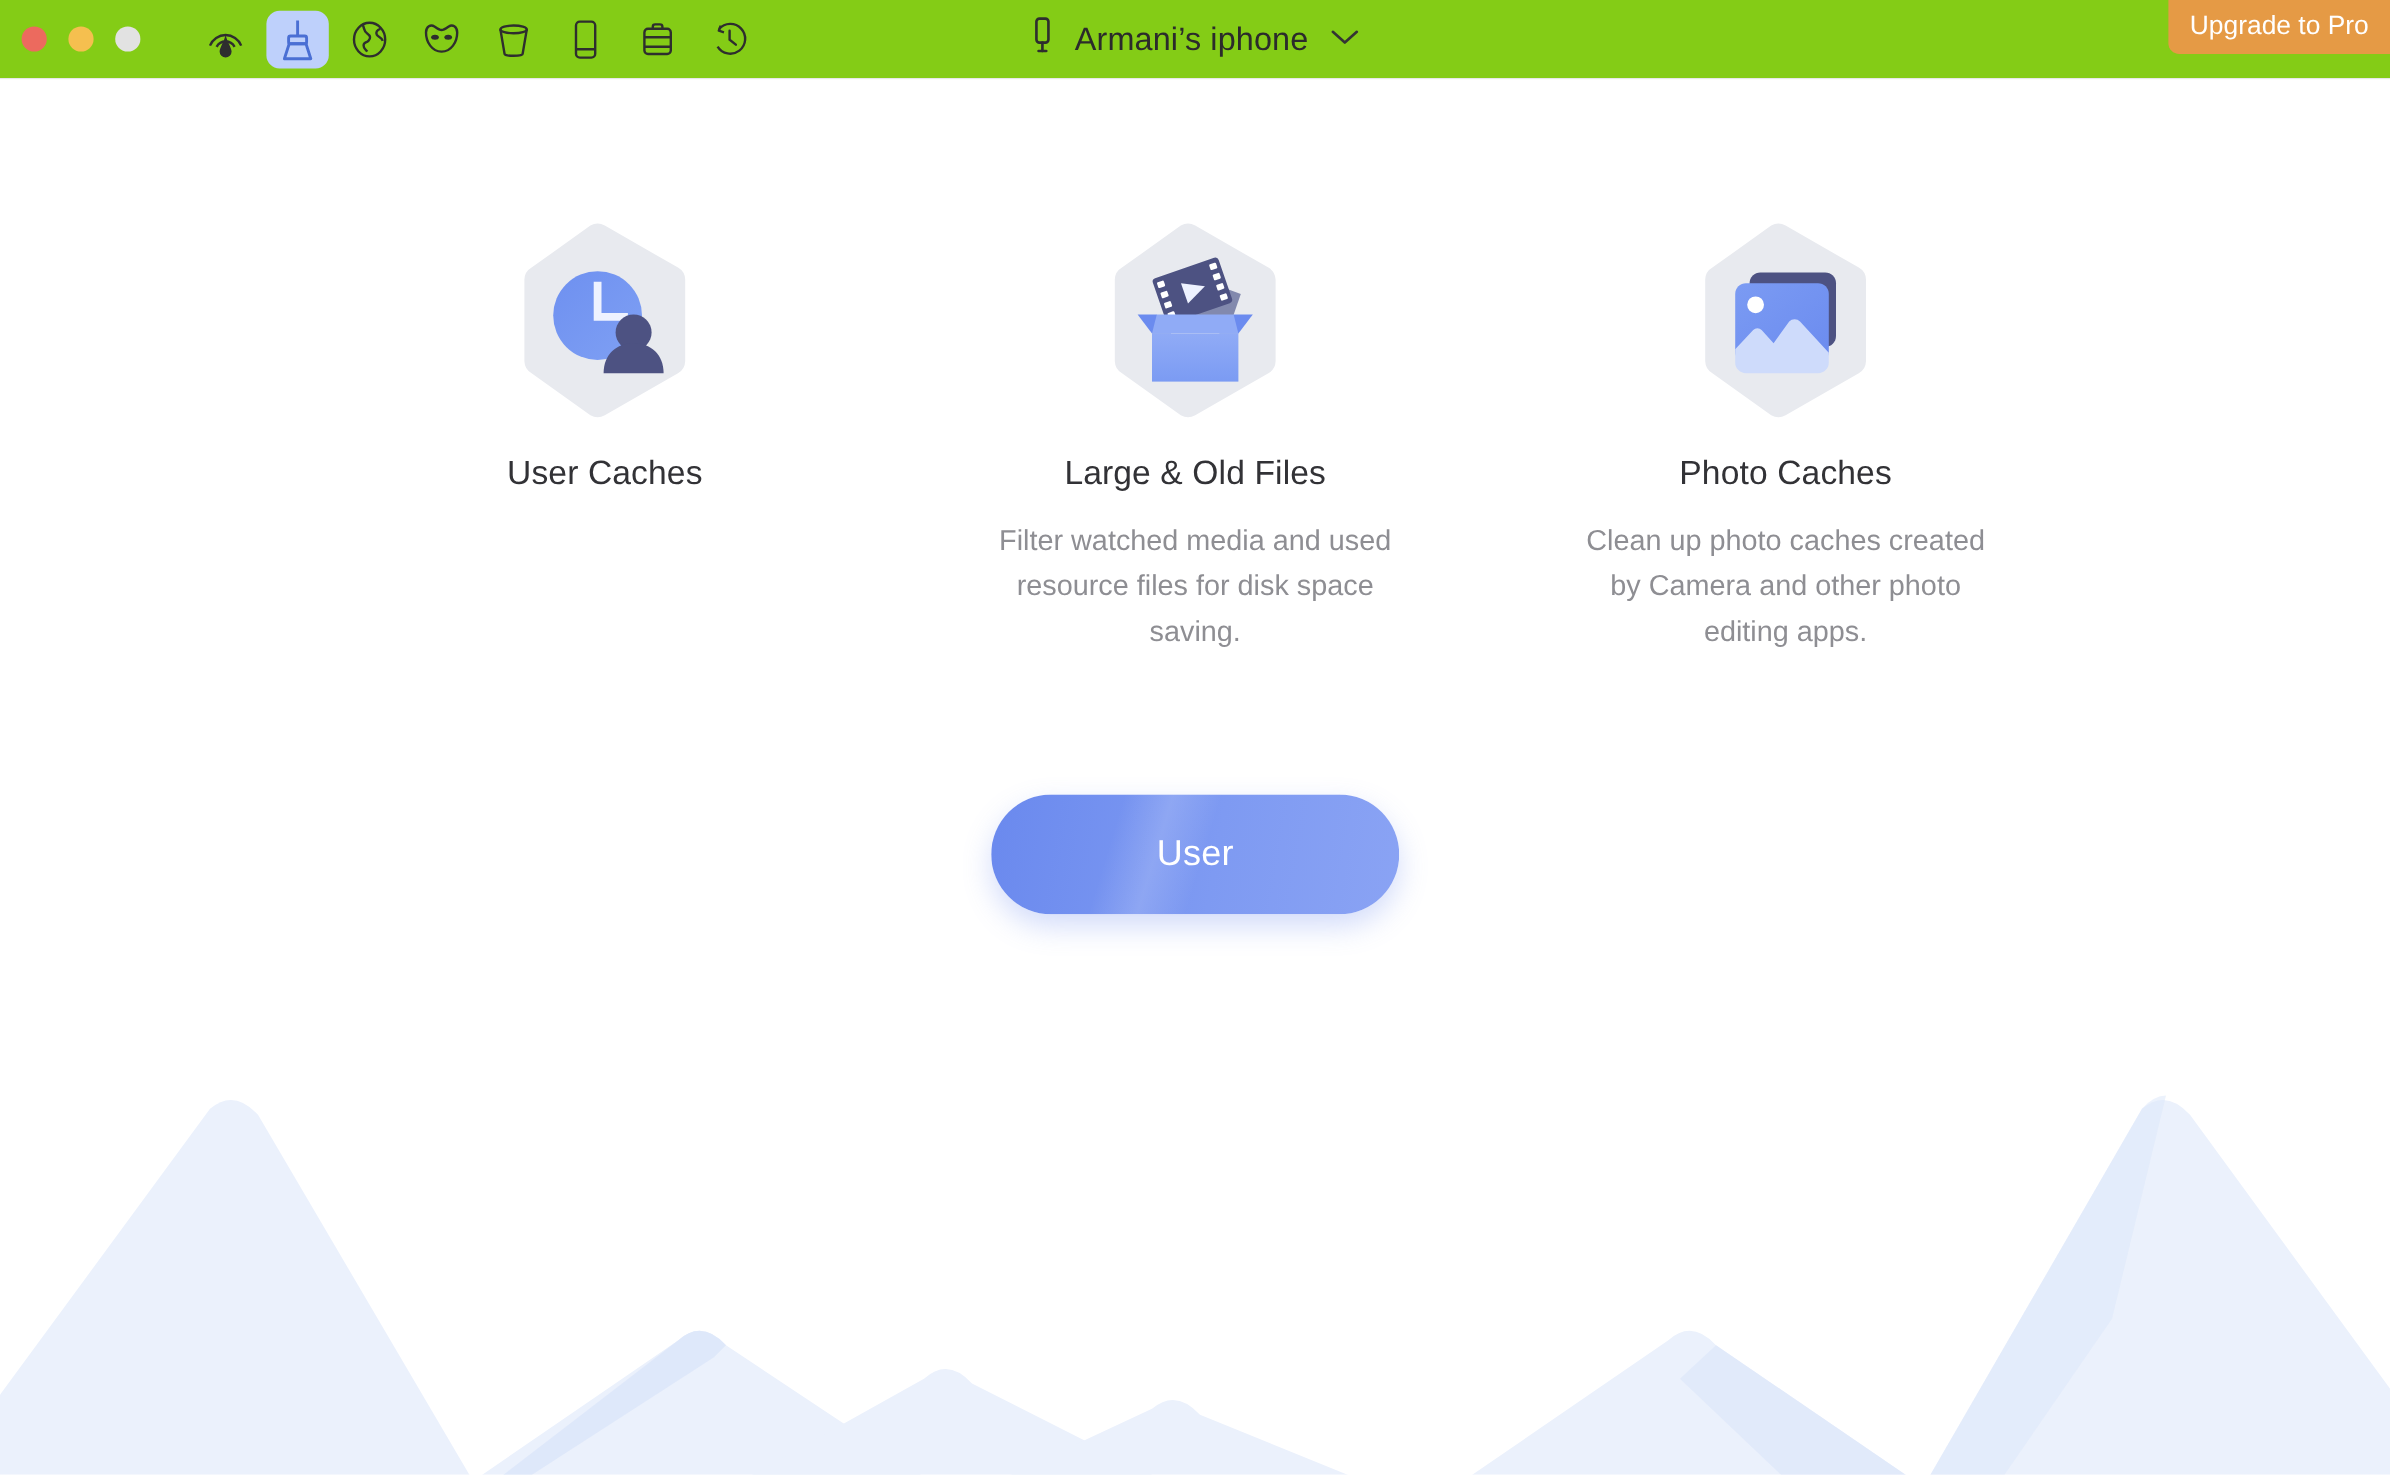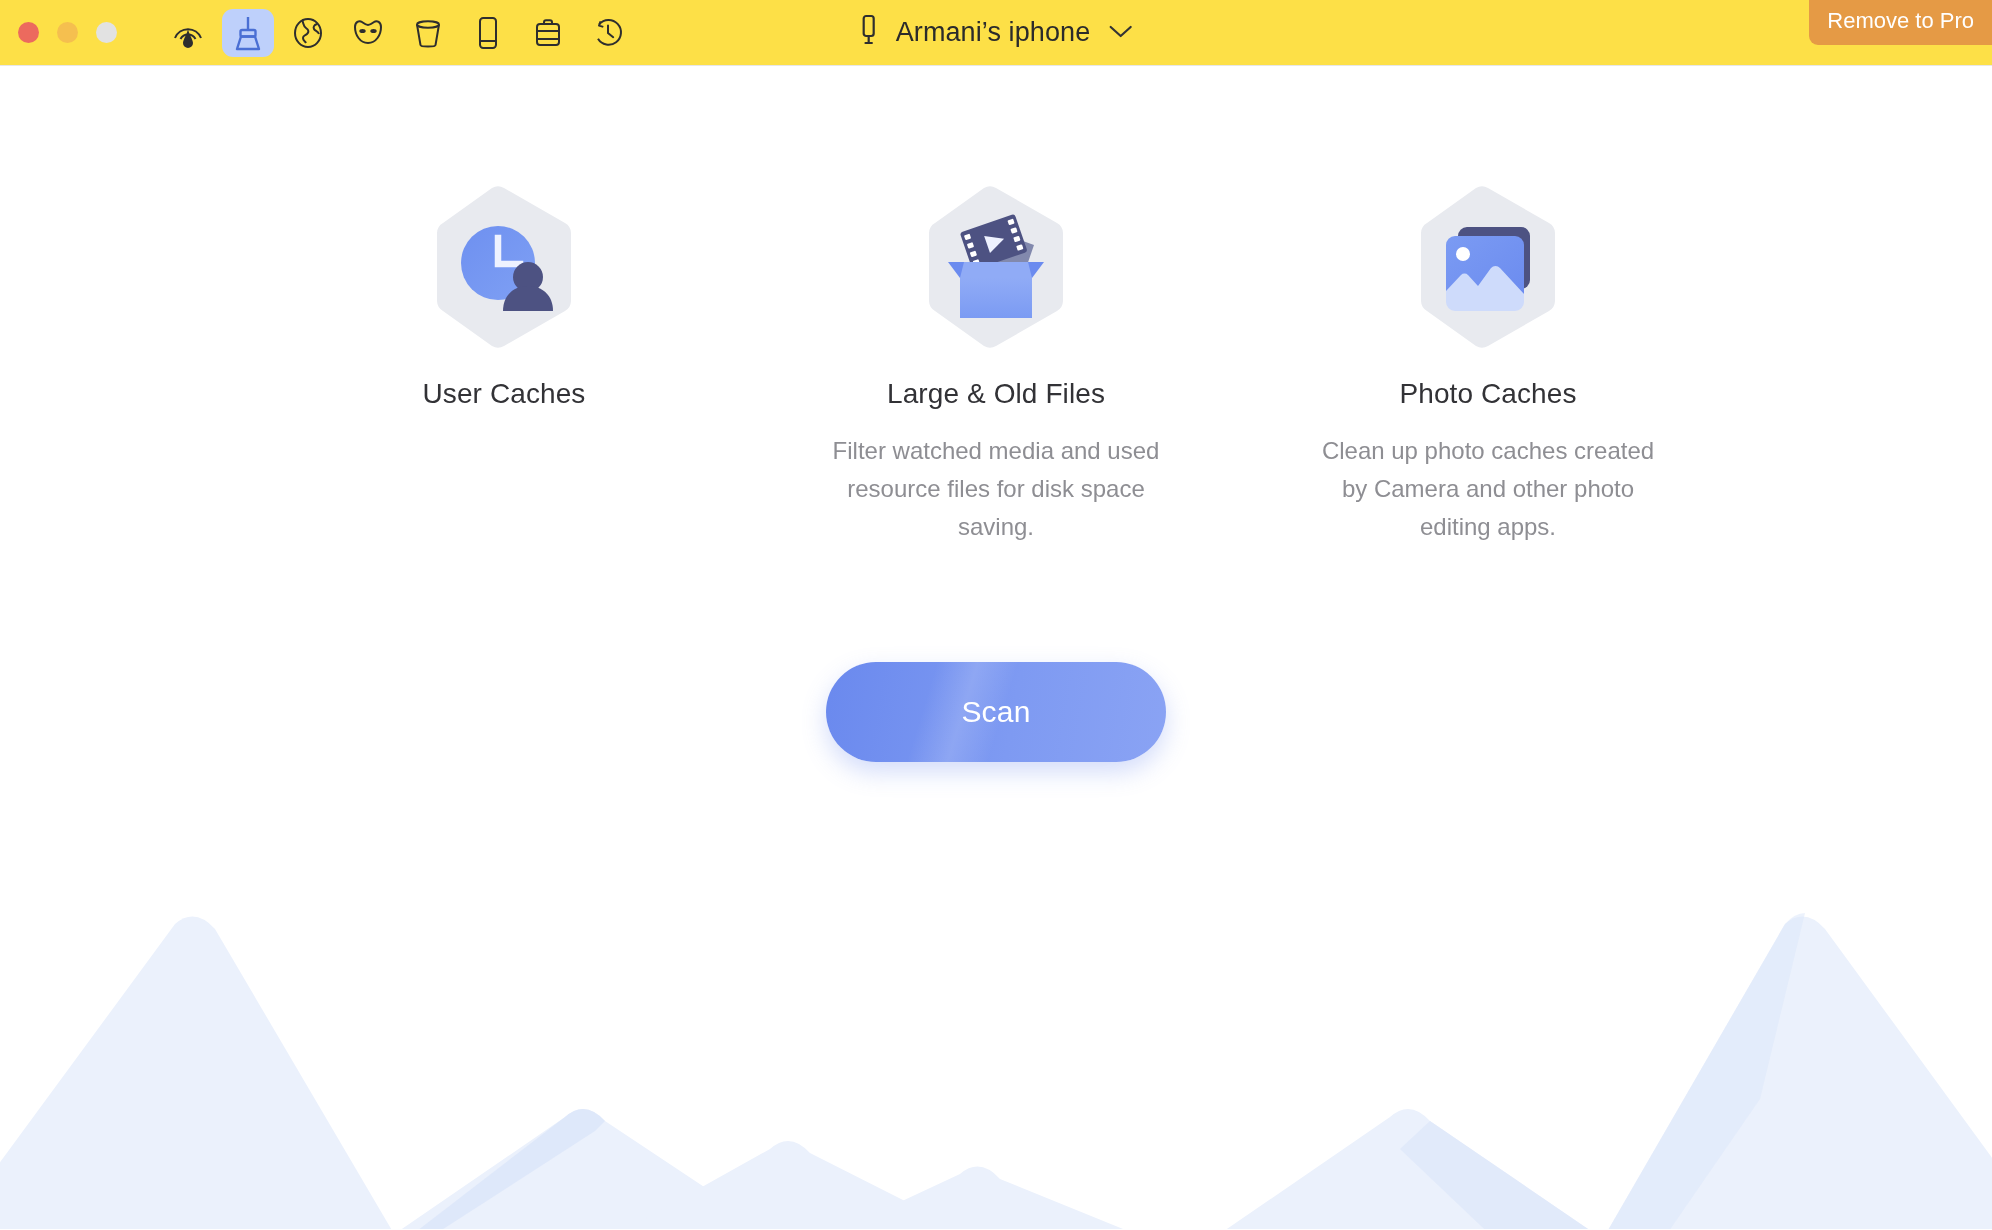--- a/index.html
+++ b/index.html
@@ -9,21 +9,21 @@
     background:#ffffff;
     font-family:"Liberation Sans", sans-serif;
     -webkit-font-smoothing:antialiased;
   }
 
   
   .titlebar {
     position:relative;
     height:66px;
     width:100%;
-    background:#fde047;
+    background:#84cc16;
     border-bottom:1px solid #e7e7e7;
     display:flex;
     align-items:center;
   }
 
   .traffic-lights {
     display:flex;
     align-items:center;
     gap:18px;
     margin-left:18px;
@@ -269,21 +269,21 @@
       </svg>
     </span>
     <span class="device-name">Armani’s iphone</span>
     <span>
       <svg width="28" height="18" viewBox="0 0 28 18" fill="none" stroke="#343434" stroke-width="2.2" stroke-linecap="round" stroke-linejoin="round">
         <path d="M4 5l10 9 10-9"></path>
       </svg>
     </span>
   </div>
 
-  <div class="upgrade-btn">Remove to Pro</div>
+  <div class="upgrade-btn">Upgrade to Pro</div>
 </div>
 
 <div class="content">
 
   <svg class="mountains" viewBox="0 0 1992 330" preserveAspectRatio="none">
     <defs>
       <clipPath id="clipBottom">
           <rect x="0" y="0" width="1992" height="330"></rect>
         </clipPath>
     </defs>
@@ -385,16 +385,16 @@
           <path d="M38 112 v-3 l15-16 a5 5 0 0 1 7 0 l10 11 l13-18 a6 6 0 0 1 9 0 l24 26 v8 a9 9 0 0 1 -9 9 H47 a9 9 0 0 1 -9 -9 z" fill="#cedbfb"></path>
         </svg>
       </span>
       <div class="feature-title">Photo Caches</div>
       <div class="feature-desc">Clean up photo caches created by Camera and other photo editing apps.</div>
     </div>
 
   </div>
 
   <div class="scan-wrap">
-    <button class="scan-btn">Scan</button>
+    <button class="scan-btn">User</button>
   </div>
 
 </div>
 
 </body></html>

